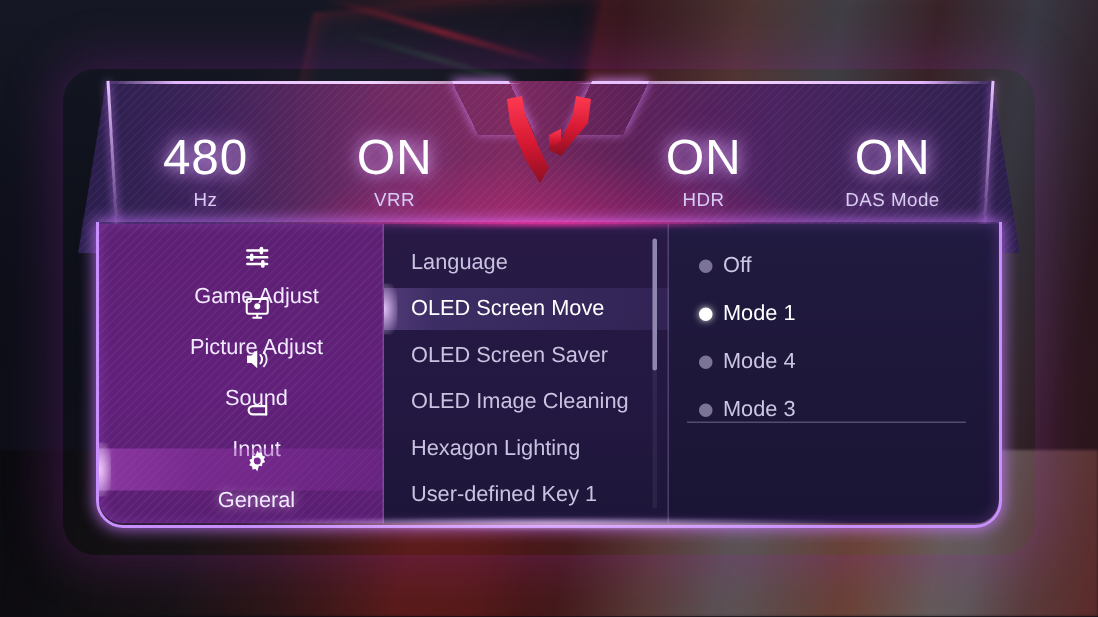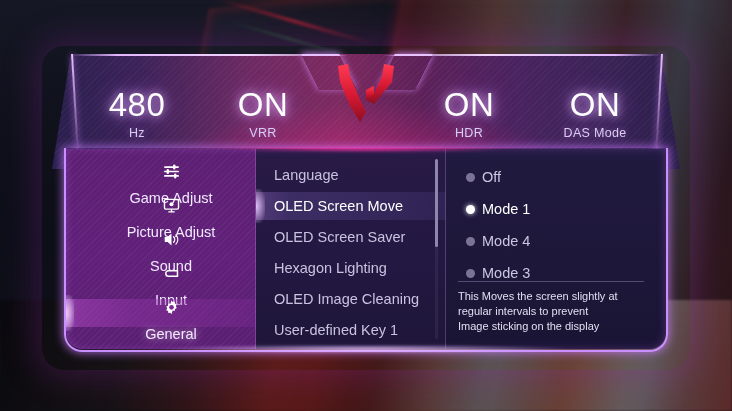--- a/index.html
+++ b/index.html
@@ -478,24 +478,24 @@
       <div class="opt-item">
         <span>Language</span>
       </div>
       <div class="opt-item sel">
         <span>OLED Screen Move</span>
       </div>
       <div class="opt-item">
         <span>OLED Screen Saver</span>
       </div>
       <div class="opt-item">
+        <span>OLED Image Cleaning</span>
+      </div>
+      <div class="opt-item">
         <span>Hexagon Lighting</span>
-      </div>
-      <div class="opt-item">
-        <span>OLED Image Cleaning</span>
       </div>
       <div class="opt-item">
         <span>User-defined Key 1</span>
       </div>
 
       <div class="scrollbar-track"></div>
       <div class="scrollbar-thumb"></div>
       <div class="col-sep"></div>
     </div>
 
@@ -511,21 +511,18 @@
       <div class="radio-row">
         <span class="radio-dot"></span>
         <span>Mode 4</span>
       </div>
       <div class="radio-row">
         <span class="radio-dot"></span>
         <span>Mode 3</span>
       </div>
 
       <div class="desc-divider"></div>
-      <div class="desc-text">This Moves the screen slightly at
-regular intervals to prevent
-Image sticking on the display</div>
     </div>
   </div>
 
   <div class="body-border"></div>
   <div class="body-sheen"></div>
 </div>
 
 </body></html>

